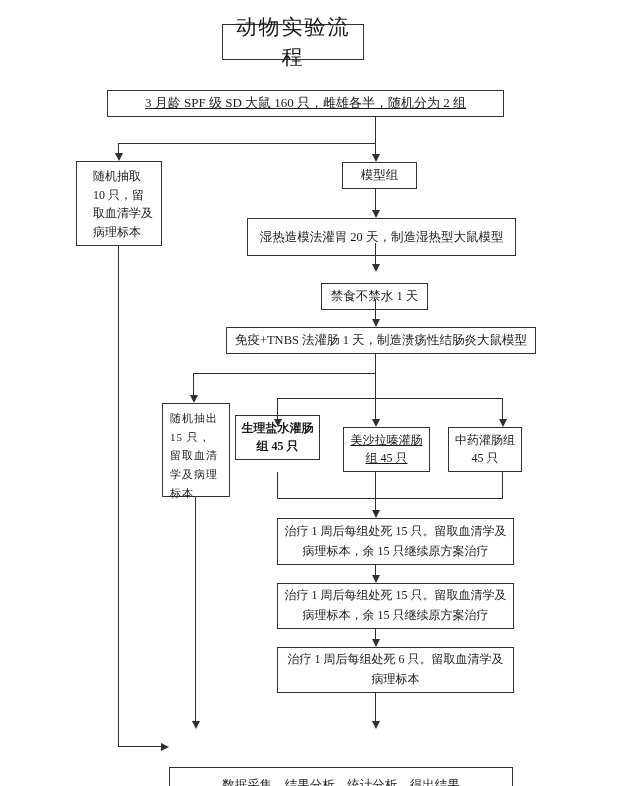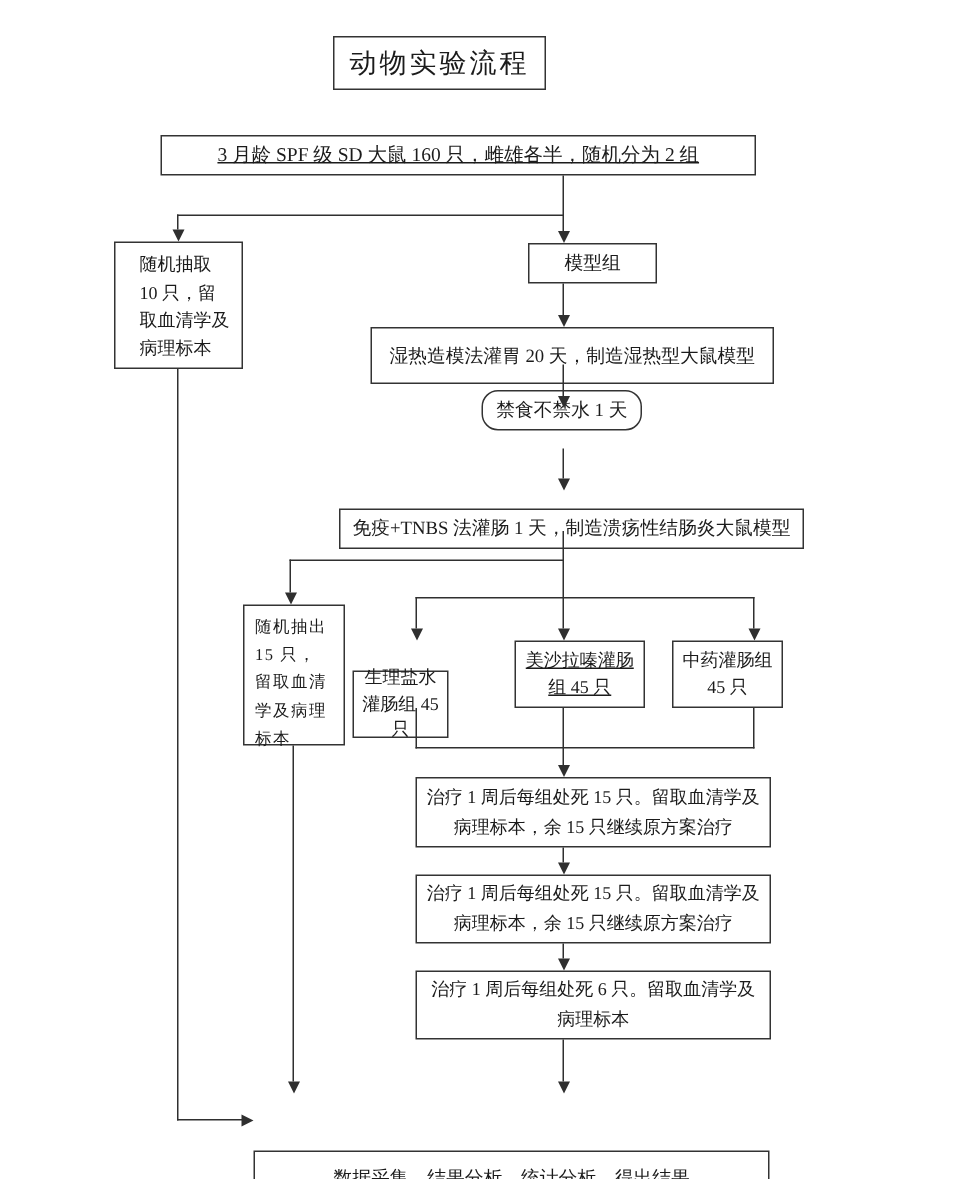--- a/index.html
+++ b/index.html
@@ -23,21 +23,21 @@
     border:1.5px solid var(--border);
     background:var(--background);
     display:flex;
     align-items:center;
     justify-content:center;
     text-align:center;
     font-size:12.5px;
     line-height:1.45;
     padding:1px 3px;
   }
-  .node.big-title{font-size:18px;letter-spacing:2px;}
+  .node.big-title{font-size:21px;letter-spacing:2px;}
   .node.wide{font-size:13px;text-decoration:underline;}
   .node.left-text{
     justify-content:flex-start;
     align-items:flex-start;
     text-align:left;
     padding:5px 7px;
     line-height:1.55;
   }
   .node.small{font-size:12px;}
   .node.tiny{font-size:11px;line-height:1.7;letter-spacing:1px;}
@@ -58,31 +58,31 @@
 <body>
 
 <div id="canvas">
 
   <div class="node big-title" style="left:222px;top:24px;width:142px;height:36px;">动物实验流程</div>
 
   <div class="node wide" style="left:107px;top:90px;width:397px;height:27px;">3 月龄 SPF 级 SD 大鼠 160 只，雌雄各半，随机分为 2 组</div>
 
   <div class="node left-text small" style="left:76px;top:161px;width:86px;height:85px;padding-left:16px;">随机抽取 10 只，留取血清学及病理标本</div>
 
-  <div class="node" style="left:352px;top:162px;width:86px;height:27px;">模型组</div>
+  <div class="node" style="left:342px;top:162px;width:75px;height:27px;">模型组</div>
 
   <div class="node" style="left:247px;top:218px;width:269px;height:38px;">湿热造模法灌胃 20 天，制造湿热型大鼠模型</div>
 
-  <div class="node" style="left:321px;top:260px;width:107px;height:27px;border-radius:11px;">禁食不禁水 1 天</div>
+  <div class="node" style="left:321px;top:283px;width:107px;height:27px;">禁食不禁水 1 天</div>
 
-  <div class="node" style="left:226px;top:327px;width:310px;height:27px;margin-top:12px;">免疫+TNBS 法灌肠 1 天，制造溃疡性结肠炎大鼠模型</div>
+  <div class="node" style="left:226px;top:327px;width:310px;height:27px;">免疫+TNBS 法灌肠 1 天，制造溃疡性结肠炎大鼠模型</div>
 
   <div class="node left-text tiny" style="left:162px;top:403px;width:68px;height:94px;">随机抽出 15 只，留取血清学及病理标本</div>
 
-  <div class="node small" style="left:235px;top:447px;width:64px;height:45px;">生理盐水灌肠组 45 只</div>
+  <div class="node small" style="left:235px;top:415px;width:85px;height:45px;font-weight:bold;">生理盐水灌肠组 45 只</div>
 
   <div class="node small" style="left:343px;top:427px;width:87px;height:45px;text-decoration:underline;">美沙拉嗪灌肠组 45 只</div>
 
   <div class="node small" style="left:448px;top:427px;width:74px;height:45px;">中药灌肠组 45 只</div>
 
   <div class="node two-line" style="left:277px;top:518px;width:237px;height:47px;">治疗 1 周后每组处死 15 只。留取血清学及病理标本，余 15 只继续原方案治疗</div>
 
   <div class="node two-line" style="left:277px;top:583px;width:237px;height:46px;">治疗 1 周后每组处死 15 只。留取血清学及病理标本，余 15 只继续原方案治疗</div>
 
   <div class="node two-line" style="left:277px;top:647px;width:237px;height:46px;">治疗 1 周后每组处死 6 只。留取血清学及病理标本</div>

